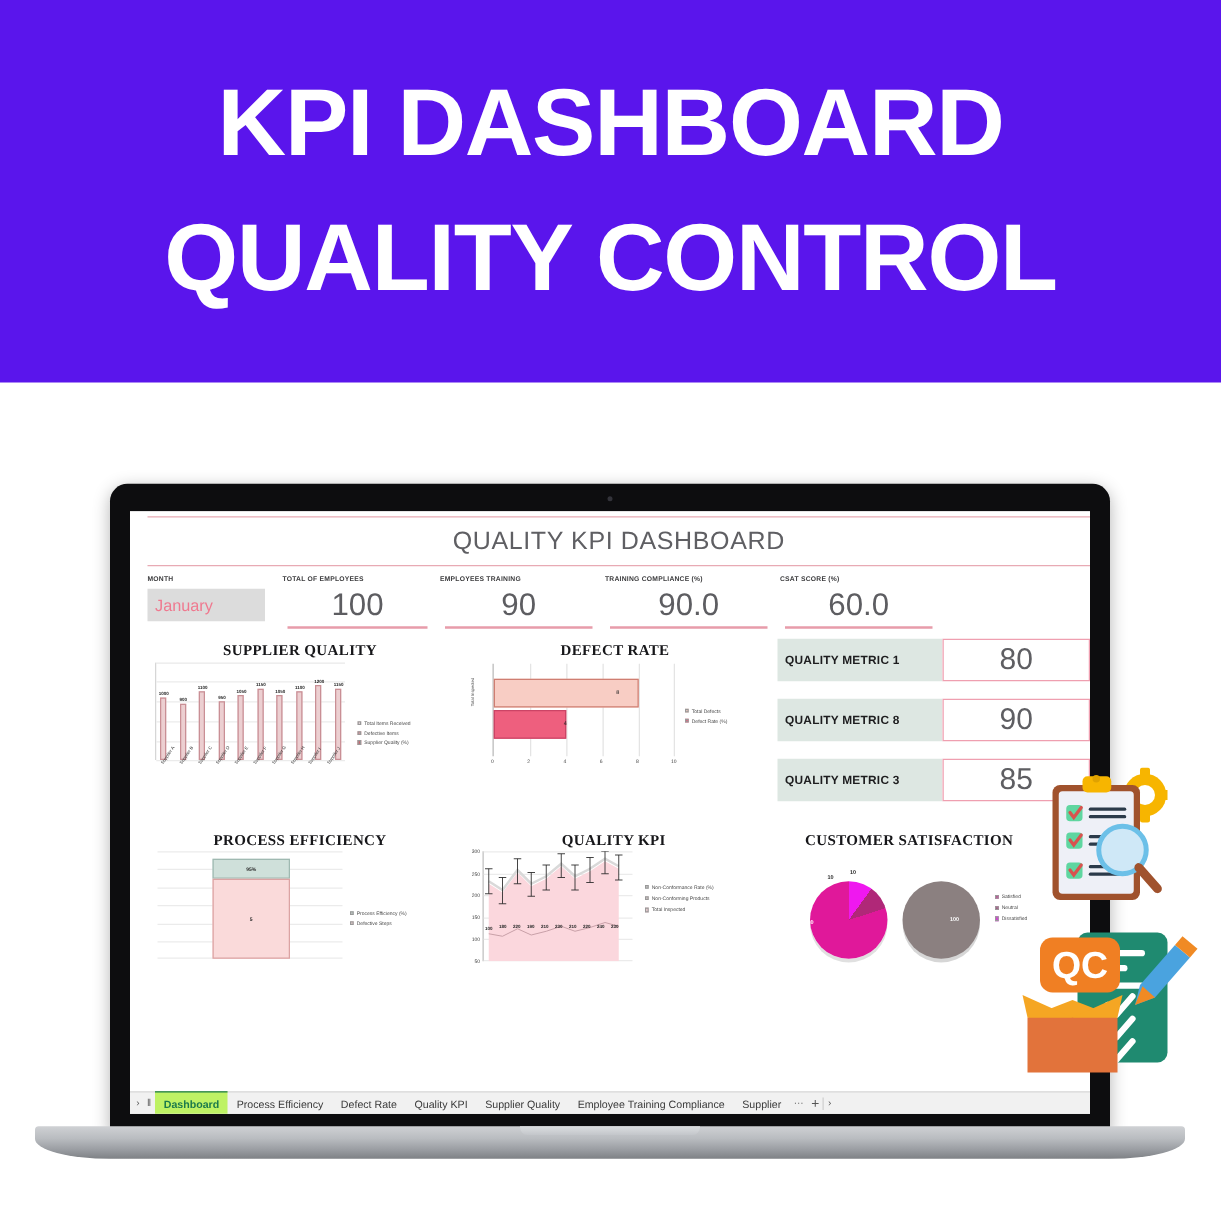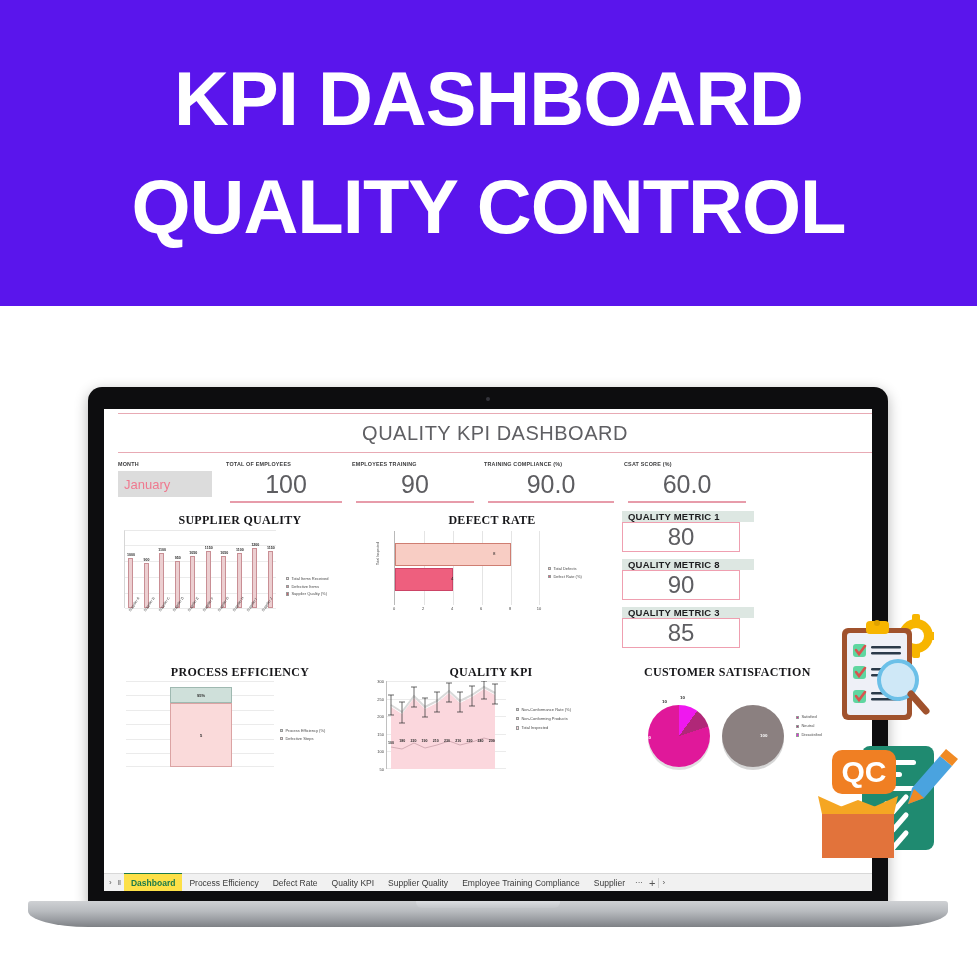--- a/index.html
+++ b/index.html
@@ -127,21 +127,21 @@
   .dr-bar.rate  { background:#ee5f7e; border:.6px solid #cc4466; top:37px; }
   .dr-xaxis { position:absolute; left:22px; top:93px; width:145px; font-size:4px; color:#3c3c3c; }
   .dr-xtick { position:absolute; transform:translateX(-50%); }
   .dr-ylabel {
     position:absolute; left:4px; top:52px; font-size:3.4px; color:#505050;
     transform:rotate(-90deg); transform-origin:left top; white-space:nowrap;
   }
   .dr-datalab { position:absolute; font-size:4.4px; color:#222; }
 
   
-  .qm-row { position:absolute; left:0; height:34px; width:250px; display:flex;flex-direction:column; }
+  .qm-row { position:absolute; left:0; height:34px; width:250px; display:flex; }
   .qm-name {
     width:132px; background:#dde7e2; display:flex; align-items:center;
     padding-left:6px; font-size:9.5px; font-weight:bold; color:#1d1d1f;
     letter-spacing:.2px; white-space:nowrap;
   }
   .qm-box {
     width:118px; border:1.2px solid #ef9fb0; background:#fff;
     display:flex; align-items:center; justify-content:center;
     font-size:24px; color:#5e5e62;
   }
@@ -172,21 +172,21 @@
 
   
   .tabbar {
     position:absolute; left:0; right:0; bottom:0; height:18px;
     background:#f1f1f1; border-top:.8px solid #d8d8d8;
     display:flex; align-items:center; gap:0; padding-left:2px;
     font-size:8.5px; color:#3a3a3a;
   }
   .navicon { padding:0 3px; color:#555; font-size:8px; }
   .tab { padding:0 7px; white-space:nowrap; line-height:18px; }
-  .tab.active { color:#1b7a4b; font-weight:bold; background:#fde047; border-top:1.4px solid #1b7a4b; }
+  .tab.active { color:#1b7a4b; font-weight:bold; background:#bef264; border-top:1.4px solid #1b7a4b; }
   .tab-sep { width:1px; height:10px; background:#cfcfcf; }
 
   
   .sticker { position:absolute;text-decoration:underline; }
   .clipboard { left:836px; top:614px; width:98px; height:116px; }
   .qcpack    { left:816px; top:742px; width:150px; height:132px; }
 </style>
 </head>
 <body>
 

